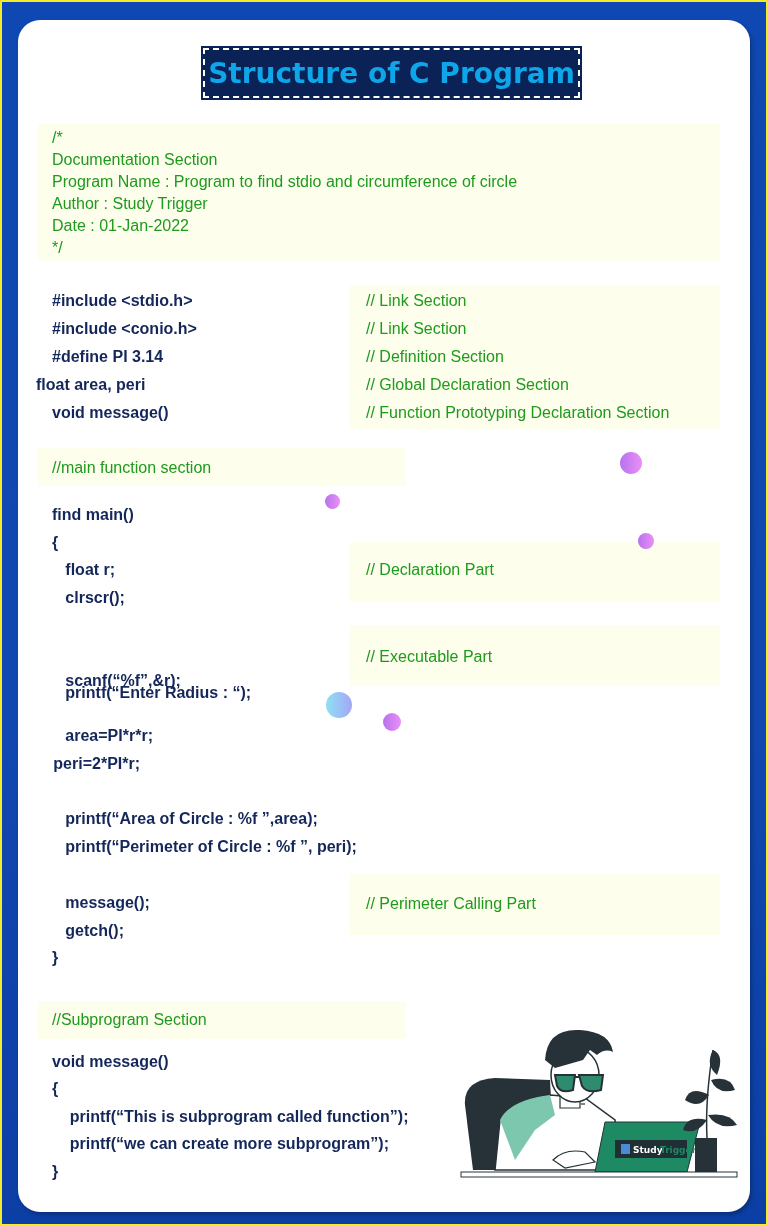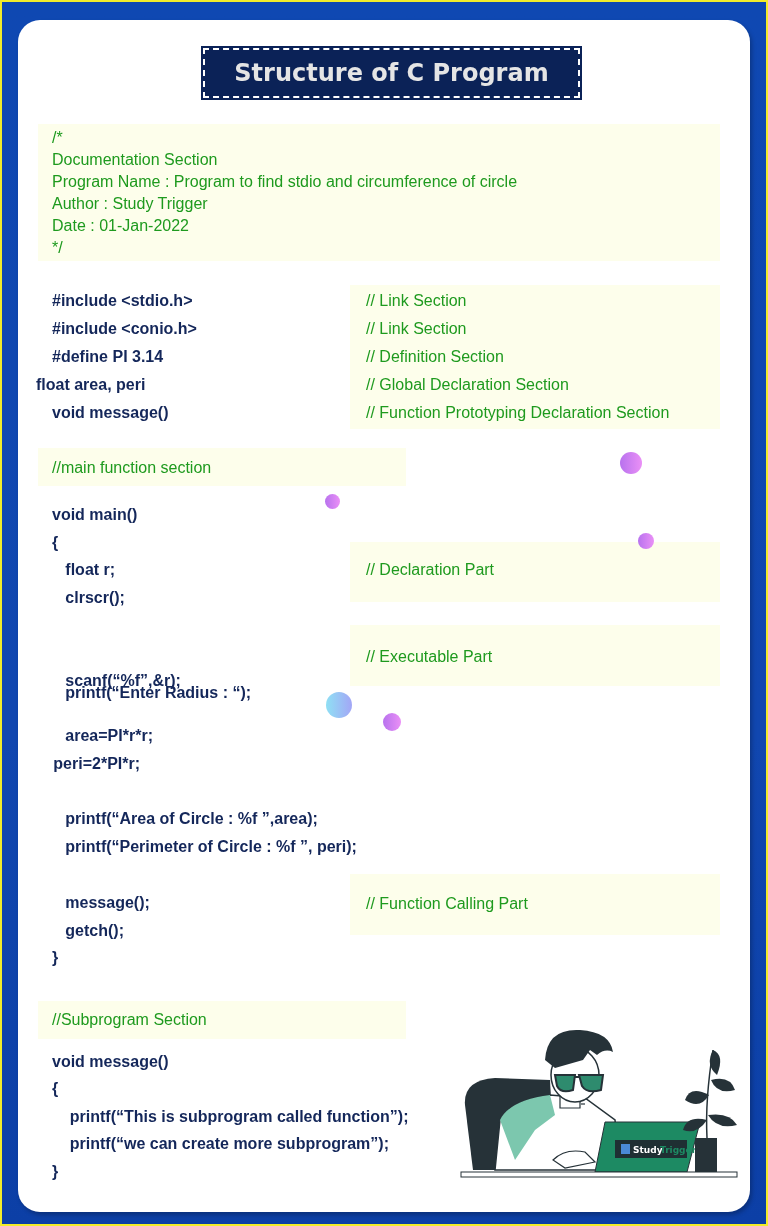--- a/index.html
+++ b/index.html
@@ -19,21 +19,21 @@
     box-shadow: 2px 3px 4px rgba(0,0,0,0.25);
   }
   .title-box {
     position: absolute; left: 203px; top: 48px; width: 377px; height: 50px;
     background: #0b2257;
     border: 2px dashed #ffffff;
     outline: 2px solid #0b2257;
     display: flex; align-items: center; justify-content: center;
   }
   .title-box span {
-    color: #e5e5e5; font-weight: bold; font-size: 24px;
+    color: #0ea5e9; font-weight: bold; font-size: 28px;
     font-family: "DejaVu Sans", sans-serif;
     letter-spacing: 0px;
   }
   .hl { position: absolute; background: #fdfeeb; }
   .line {
     position: absolute; font-size: 16px; line-height: 22px; white-space: pre;
     font-family: "Liberation Sans", sans-serif;
   }
   .code { color: #14275a; font-weight: bold; }
   .cmt { color: #1e9a1e; font-weight: normal; }
@@ -80,24 +80,24 @@
 <div class="hl" style="left:38px;top:448px;width:368px;height:38px;"></div>
 <div class="line cmt" style="left:52px;top:457px;">//main function section</div>
 
 <div class="hl" style="left:350px;top:542px;width:370px;height:60px;"></div>
 <div class="line cmt" style="left:366px;top:559px;">// Declaration Part</div>
 
 <div class="hl" style="left:350px;top:625px;width:370px;height:61px;"></div>
 <div class="line cmt" style="left:366px;top:646px;">// Executable Part</div>
 
 <div class="hl" style="left:350px;top:874px;width:370px;height:61px;"></div>
-<div class="line cmt" style="left:366px;top:893px;">// Function Calling Part</div>
+<div class="line cmt" style="left:366px;top:893px;">// Perimeter Calling Part</div>
 
 <div>
-  <div class="line code" style="left:52px;top:504px;">void main()</div>
+  <div class="line code" style="left:52px;top:504px;">find main()</div>
   <div class="line code" style="left:52px;top:532px;">{</div>
   <div class="line code" style="left:52px;top:559px;">   float r;</div>
   <div class="line code" style="left:52px;top:587px;">   clrscr();</div>
   <div class="line code" style="left:52px;top:642px;margin-top:40px;">   printf(“Enter Radius : “);</div>
   <div class="line code" style="left:52px;top:670px;">   scanf(“%f”,&amp;r);</div>
   <div class="line code" style="left:52px;top:725px;">   area=PI*r*r;</div>
   <div class="line code" style="left:40px;top:753px;">   peri=2*PI*r;</div>
   <div class="line code" style="left:52px;top:808px;">   printf(“Area of Circle : %f ”,area);</div>
   <div class="line code" style="left:52px;top:836px;">   printf(“Perimeter of Circle : %f ”, peri);</div>
   <div class="line code" style="left:52px;top:892px;">   message();</div>

